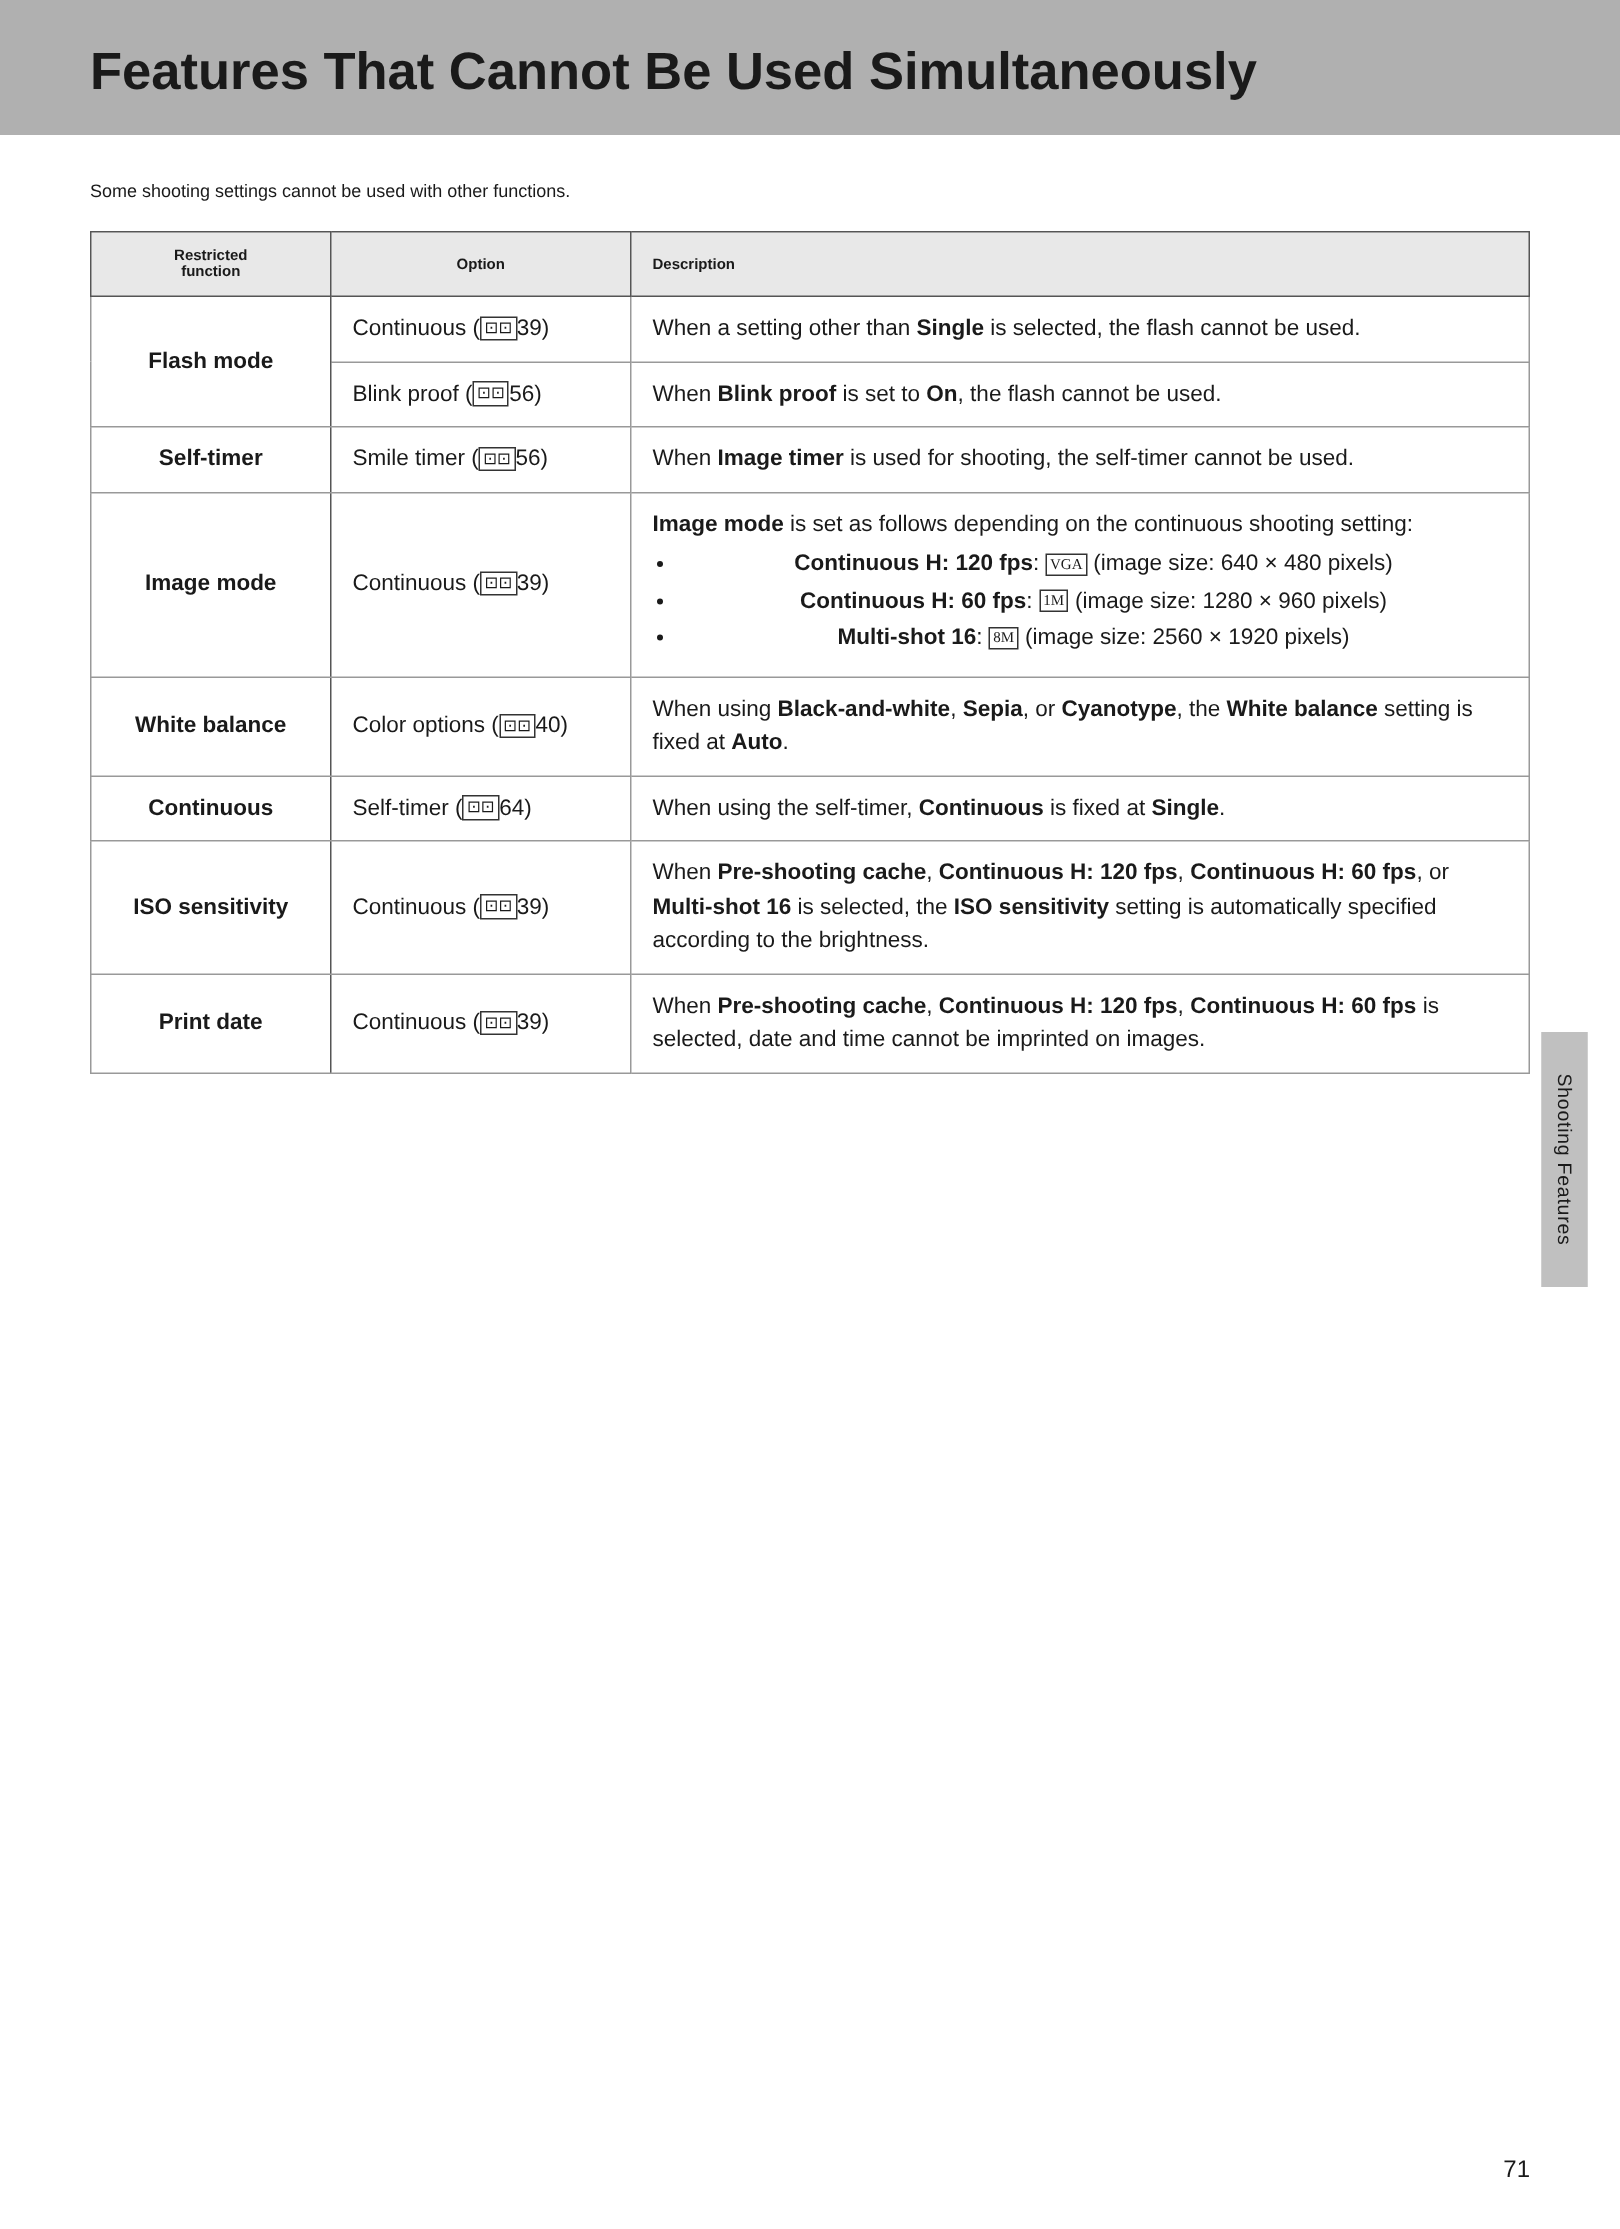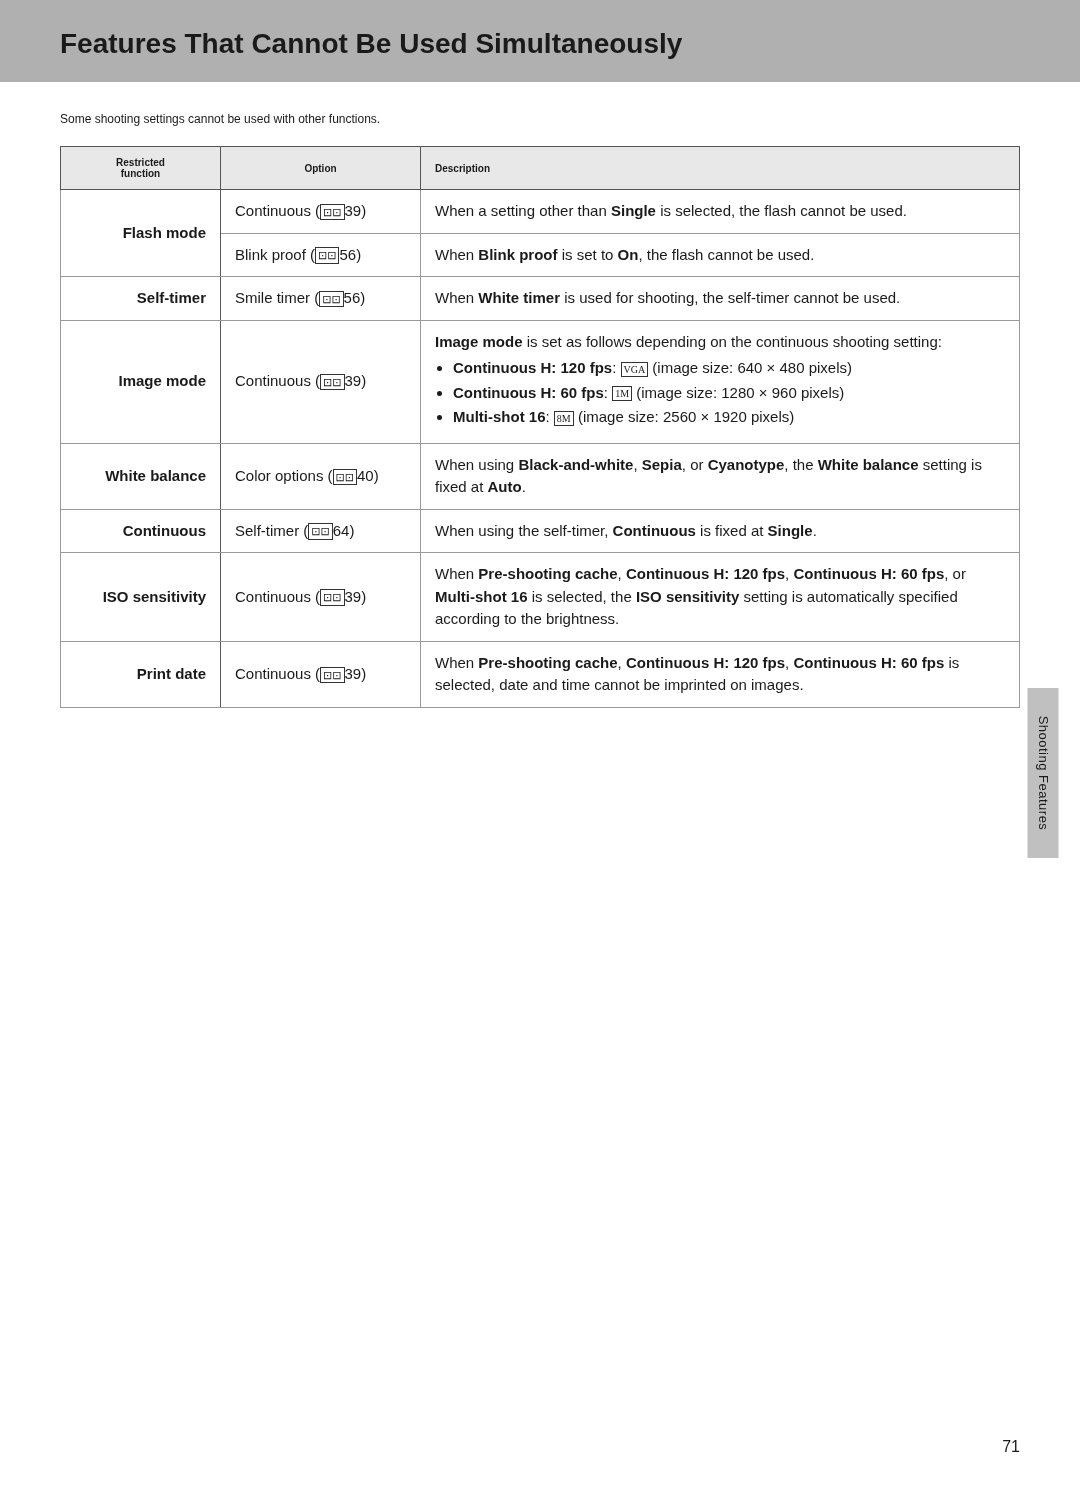--- a/index.html
+++ b/index.html
@@ -19,21 +19,21 @@
     }
 
     .header-bar {
       background: #b0b0b0;
       margin: 0 -60px;
       padding: 28px 60px 22px 60px;
       margin-bottom: 30px;
     }
 
     .page-title {
-      font-size: 28px;
+      font-size: 35px;
       font-weight: bold;
       color: #1a1a1a;
     }
 
     .subtitle {
       font-size: 12px;
       color: #1a1a1a;
       margin-bottom: 20px;
     }
 
@@ -72,21 +72,21 @@
     td {
       border: 1px solid #999;
       padding: 10px 14px;
       vertical-align: middle;
       font-size: 15px;
       line-height: 1.5;
     }
 
     td.restricted-cell {
       font-weight: bold;
-      text-align: right;
+      text-align: center;
       width: 160px;
       border-right: 1.5px solid #555;
       margin-left: 12px;
     }
 
     td.option-cell {
       width: 200px;
       text-align: left;
       border-right: 1px solid #999;
     }
@@ -120,20 +120,21 @@
     .bullet-list {
       list-style: disc;
       padding-left: 18px;
       margin: 4px 0;
     }
 
     .bullet-list li {
       margin: 2px 0;
       font-size: 15px;
       line-height: 1.5;
+      text-align: center;
     }
   </style>
 </head>
 <body>
 
 <div class="page-wrapper">
   <div class="header-bar">
     <h1 class="page-title">Features That Cannot Be Used Simultaneously</h1>
   </div>
 
@@ -155,21 +156,21 @@
         <td class="description-cell">When a setting other than <strong>Single</strong> is selected, the flash cannot be used.</td>
       </tr>
       <tr>
         <td class="option-cell">Blink proof (<span class="icon-book">⊡⊡</span>56)</td>
         <td class="description-cell">When <strong>Blink proof</strong> is set to <strong>On</strong>, the flash cannot be used.</td>
       </tr>
 
       <tr class="row-group">
         <td class="restricted-cell">Self-timer</td>
         <td class="option-cell">Smile timer (<span class="icon-book">⊡⊡</span>56)</td>
-        <td class="description-cell">When <strong>White timer</strong> is used for shooting, the self-timer cannot be used.</td>
+        <td class="description-cell">When <strong>Image timer</strong> is used for shooting, the self-timer cannot be used.</td>
       </tr>
 
       <tr class="row-group">
         <td class="restricted-cell">Image mode</td>
         <td class="option-cell">Continuous (<span class="icon-book">⊡⊡</span>39)</td>
         <td class="description-cell">
           <strong>Image mode</strong> is set as follows depending on the continuous shooting setting:
           <ul class="bullet-list">
             <li><strong>Continuous H: 120 fps</strong>: <span class="icon-book" style="font-size:10px;">VGA</span> (image size: 640 × 480 pixels)</li>
             <li><strong>Continuous H: 60 fps</strong>: <span class="icon-book" style="font-size:10px;">1M</span> (image size: 1280 × 960 pixels)</li>

